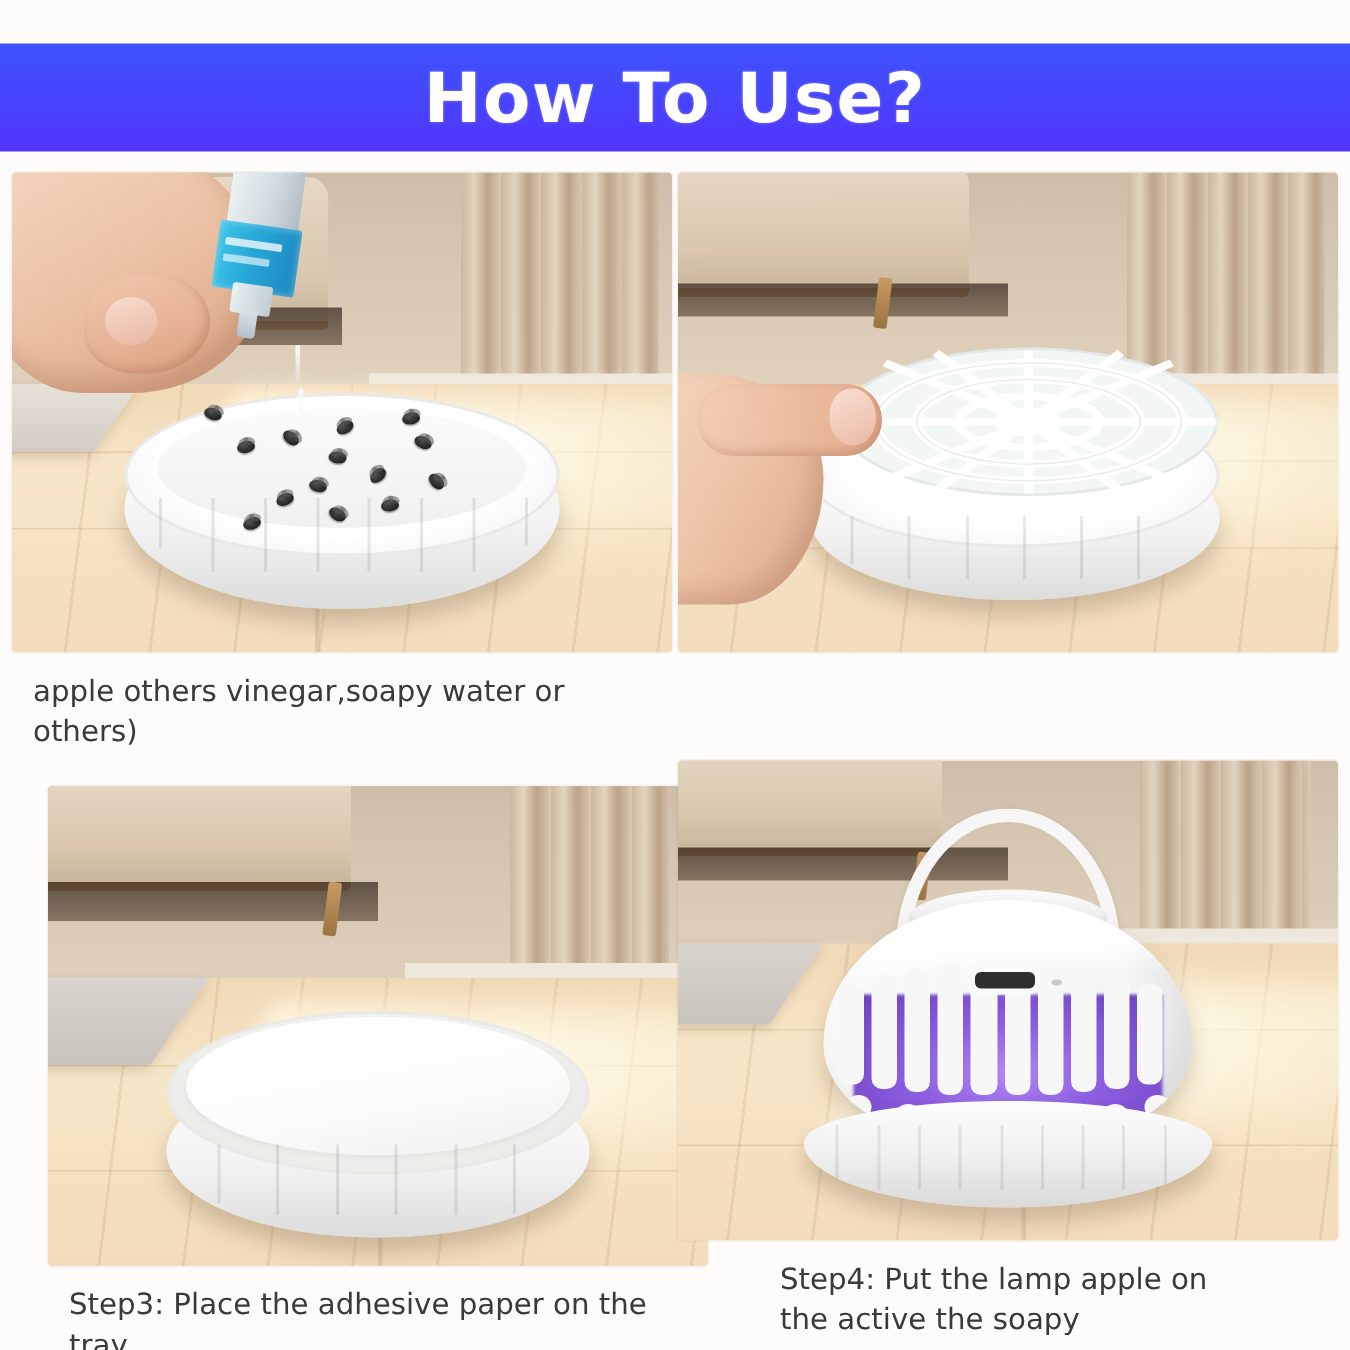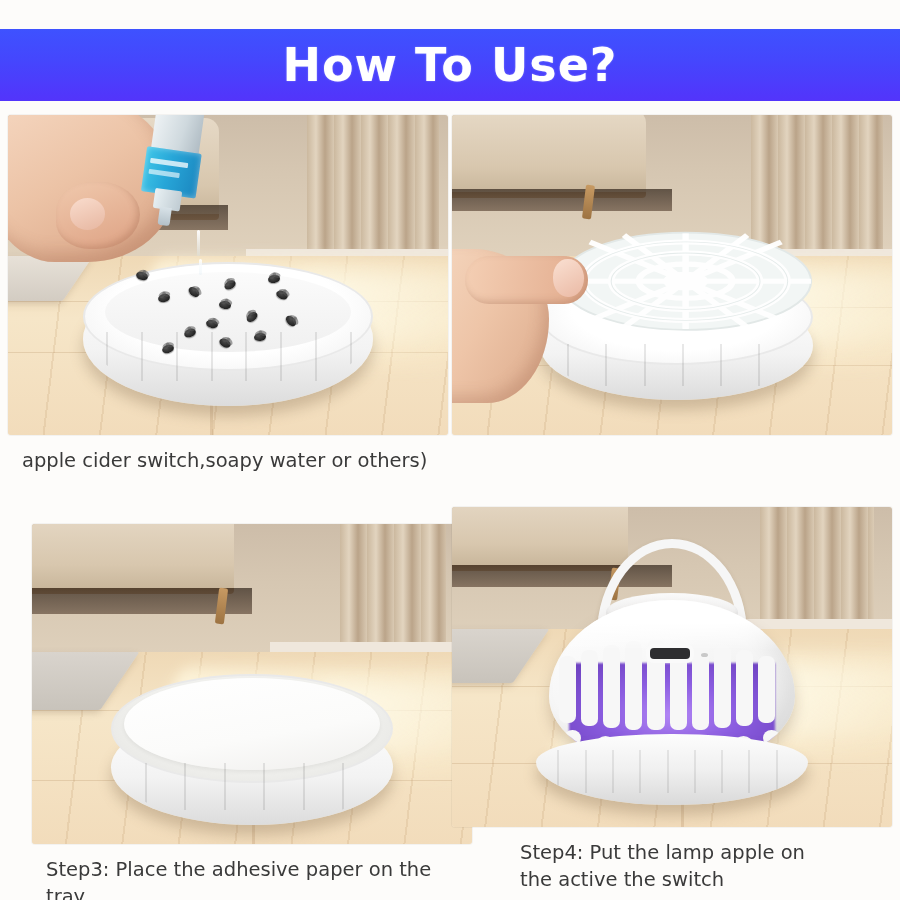--- a/index.html
+++ b/index.html
@@ -356,21 +356,21 @@
             <div class="bottle-liquid"></div>
             <div class="bottle-label"></div>
             <div class="bottle-neck"></div>
             <div class="bottle-tip"></div>
           </div>
           <div class="drip" style="left:43%;top:36%;height:8%;"></div>
           <div class="drip" style="left:43.4%;top:45%;height:5%;"></div>
         </div>
       </div>
       <div class="caption left">
-        <div>apple cider switch,soapy water or others)</div>
+        <div>apple others vinegar,soapy water or others)</div>
       </div>
     </div>
 
     <div class="cell c2">
       <div class="photo">
         <div class="scene">
           <div class="wall"></div>
           <div class="sofa" style="left:-2%;top:-2%;width:46%;height:26%;"></div>
           <div class="sofa-shadow" style="top:23%;height:7%;"></div>
           <div class="sofa-leg" style="left:30%;top:22%;height:34px;"></div>
@@ -514,18 +514,18 @@
               <div class="base-rib" style="left:58%;"></div>
               <div class="base-rib" style="left:68%;"></div>
               <div class="base-rib" style="left:78%;"></div>
               <div class="base-rib" style="left:88%;"></div>
             </div>
           </div>
         </div>
       </div>
       <div class="caption indent">
         <div>Step4: Put the lamp apple on</div>
-        <div>the active the switch</div>
+        <div>the active the soapy</div>
       </div>
     </div>
 
   </div>
 </div>
 
 </body></html>

